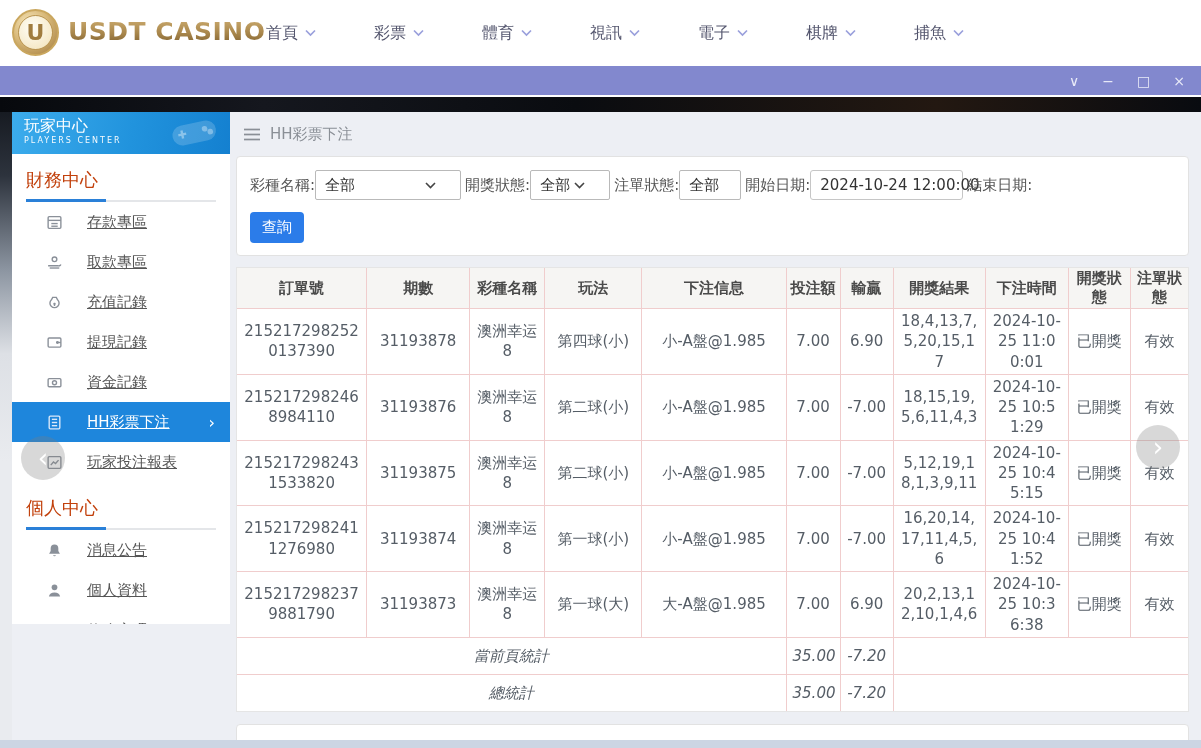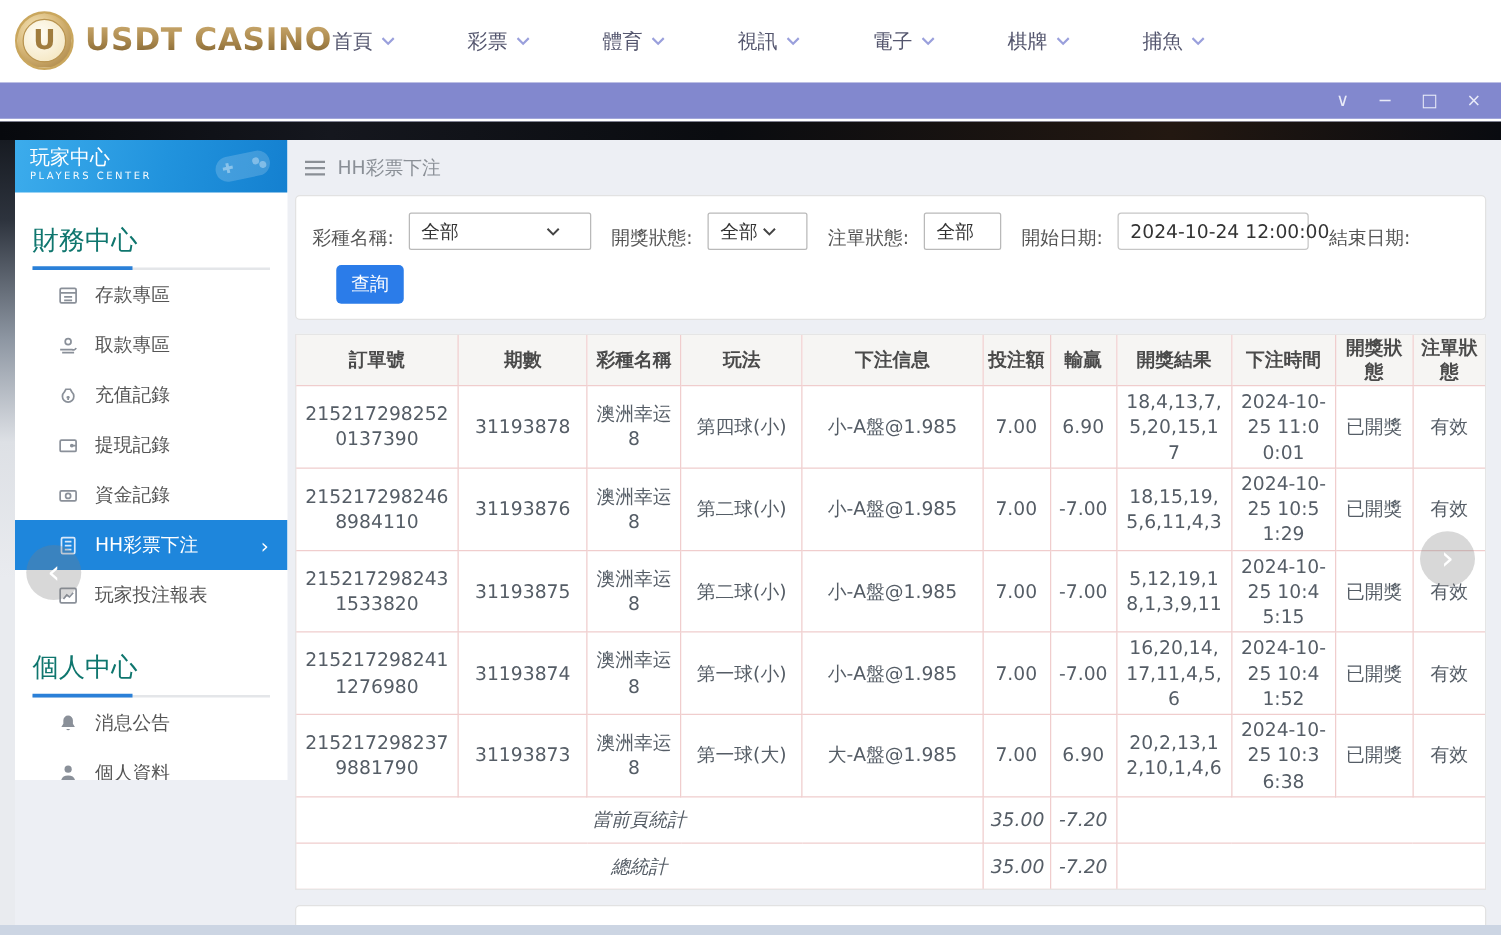--- a/index.html
+++ b/index.html
@@ -29,43 +29,43 @@
     background:linear-gradient(90deg,#07090d,#15171e 22%,#0a0c10 48%,#231811 78%,#090b10);}
   .left-edge{position:absolute;left:0;top:112px;width:12px;height:636px;
     background:linear-gradient(180deg,#171b22 0%,#2d333d 10%,#8d96a2 25%,#dde0e5 38%,#e9ebef 55%,#e9ebef 100%);}
   
   .sidebar{position:absolute;left:12px;top:112px;width:218px;height:512px;background:#fff;overflow:hidden;z-index:1;}
   .sidebar-header{height:42px;background:linear-gradient(100deg,#3cacec 0%,#2193dd 55%,#1480d0 100%);
     color:#fff;padding:3px 0 0 12px;box-sizing:border-box;position:relative;}
   .sidebar-title{font-size:16px;line-height:21px;}
   .sidebar-sub{font-size:8px;letter-spacing:2px;opacity:.95;}
   .gamepad-decor{position:absolute;right:12px;top:3px;opacity:.8;transform:rotate(-12deg);}
-  .section-title{padding:24px 14px 0;color:#0f766e;font-size:21px;}
+  .section-title{padding:14px 14px 0;color:#c2410c;font-size:18px;}
   .section-underline{margin:8px 14px 0;height:2px;background:#e4e6e9;position:relative;}
   .section-underline .blue{position:absolute;left:0;top:-1px;height:3px;width:80px;background:#2a80d8;}
-  .menu-item{height:40px;display:flex;align-items:center;padding-left:34px;gap:13px;color:#555;
-    font-size:15px;cursor:pointer;position:relative;}
+  .menu-item{height:40px;display:flex;align-items:center;padding-left:34px;gap:24px;color:#555;
+    font-size:15px;cursor:pointer;position:relative;text-decoration:underline;}
   .menu-item .mi-icon{width:17px;height:17px;color:#8a9099;flex:0 0 17px;}
   .menu-item.active{background:#1e86dc;color:#fff;}
   .menu-item.active .mi-icon{color:#d9e8f9;}
   .menu-item .chev-right{position:absolute;right:15px;font-size:16px;color:#fff;}
   
   .content{position:absolute;left:236px;top:112px;width:953px;z-index:1;}
   .breadcrumb{height:44px;display:flex;align-items:center;gap:10px;color:#8a8f96;font-size:15px;padding-left:8px;box-sizing:border-box;}
   .filter-card{background:#fff;border:1px solid #e2e2e2;border-radius:4px;padding:13px 13px 12px;box-sizing:border-box;}
-  .filter-row{display:flex;align-items:flex-end;gap:12px;font-size:15px;color:#555;white-space:nowrap;}
+  .filter-row{display:flex;align-items:center;gap:0;font-size:15px;color:#555;white-space:nowrap;}
   .sel{height:30px;border:1px solid #b9b9b9;border-radius:2px;background:#fff;display:flex;align-items:center;
     justify-content:space-between;padding:0 24px 0 9px;box-sizing:border-box;cursor:pointer;color:#333;}
   .sel-w1{width:146px;margin-right:4px;}
   .sel-w2{width:80px;margin-right:4px;}
   .sel-w3{width:62px;margin-right:4px;}
   .dinput{height:30px;border:1px solid #c6c6c6;border-radius:3px;display:flex;align-items:center;
     padding:0 9px;width:153px;box-sizing:border-box;background:#fff;color:#333;font-size:15px;cursor:text;margin-right:4px;}
   .query-btn{margin-top:12px;width:54px;height:31px;background:#2b7ce9;color:#fff;border:none;border-radius:4px;
-    font-size:15px;cursor:pointer;font-family:inherit;margin-left:19px;}
+    font-size:15px;cursor:pointer;font-family:inherit;}
   
   .table-card{margin-top:11px;background:#fff;border:1px solid #e5e5e5;overflow:hidden;}
   table{border-collapse:collapse;table-layout:fixed;width:953px;margin:-1px;}
   th,td{border:1px solid #f0cdcd;text-align:center;overflow:hidden;}
   th{background:#f6f5f3;height:40px;color:#4a4a4a;font-weight:bold;font-size:15px;padding:0 1px;}
   td{font-size:15px;color:#555d66;line-height:1.35;}
   tr.data-row td{height:56px;padding:2px 6px;word-break:break-all;}
   tr.summary-row td{height:36px;padding:0 6px;font-style:italic;}
   
   .pagination-card{margin-top:12px;background:#fff;border:1px solid #e2e2e2;border-radius:4px;height:62px;

